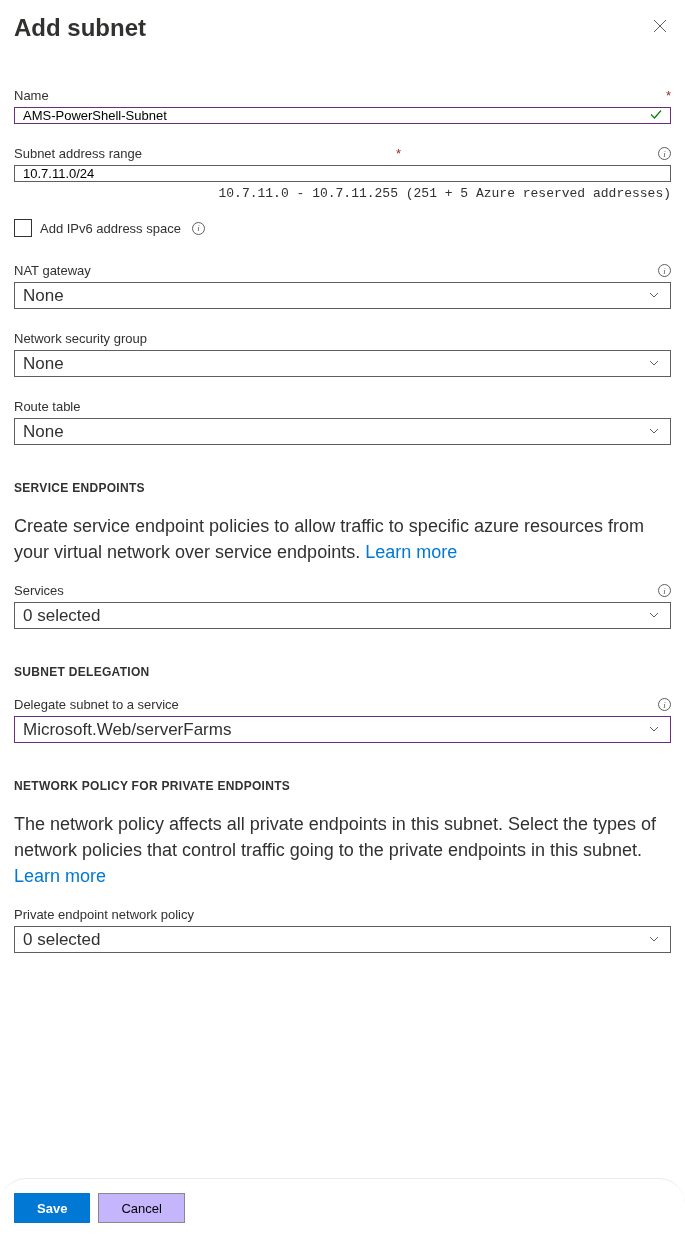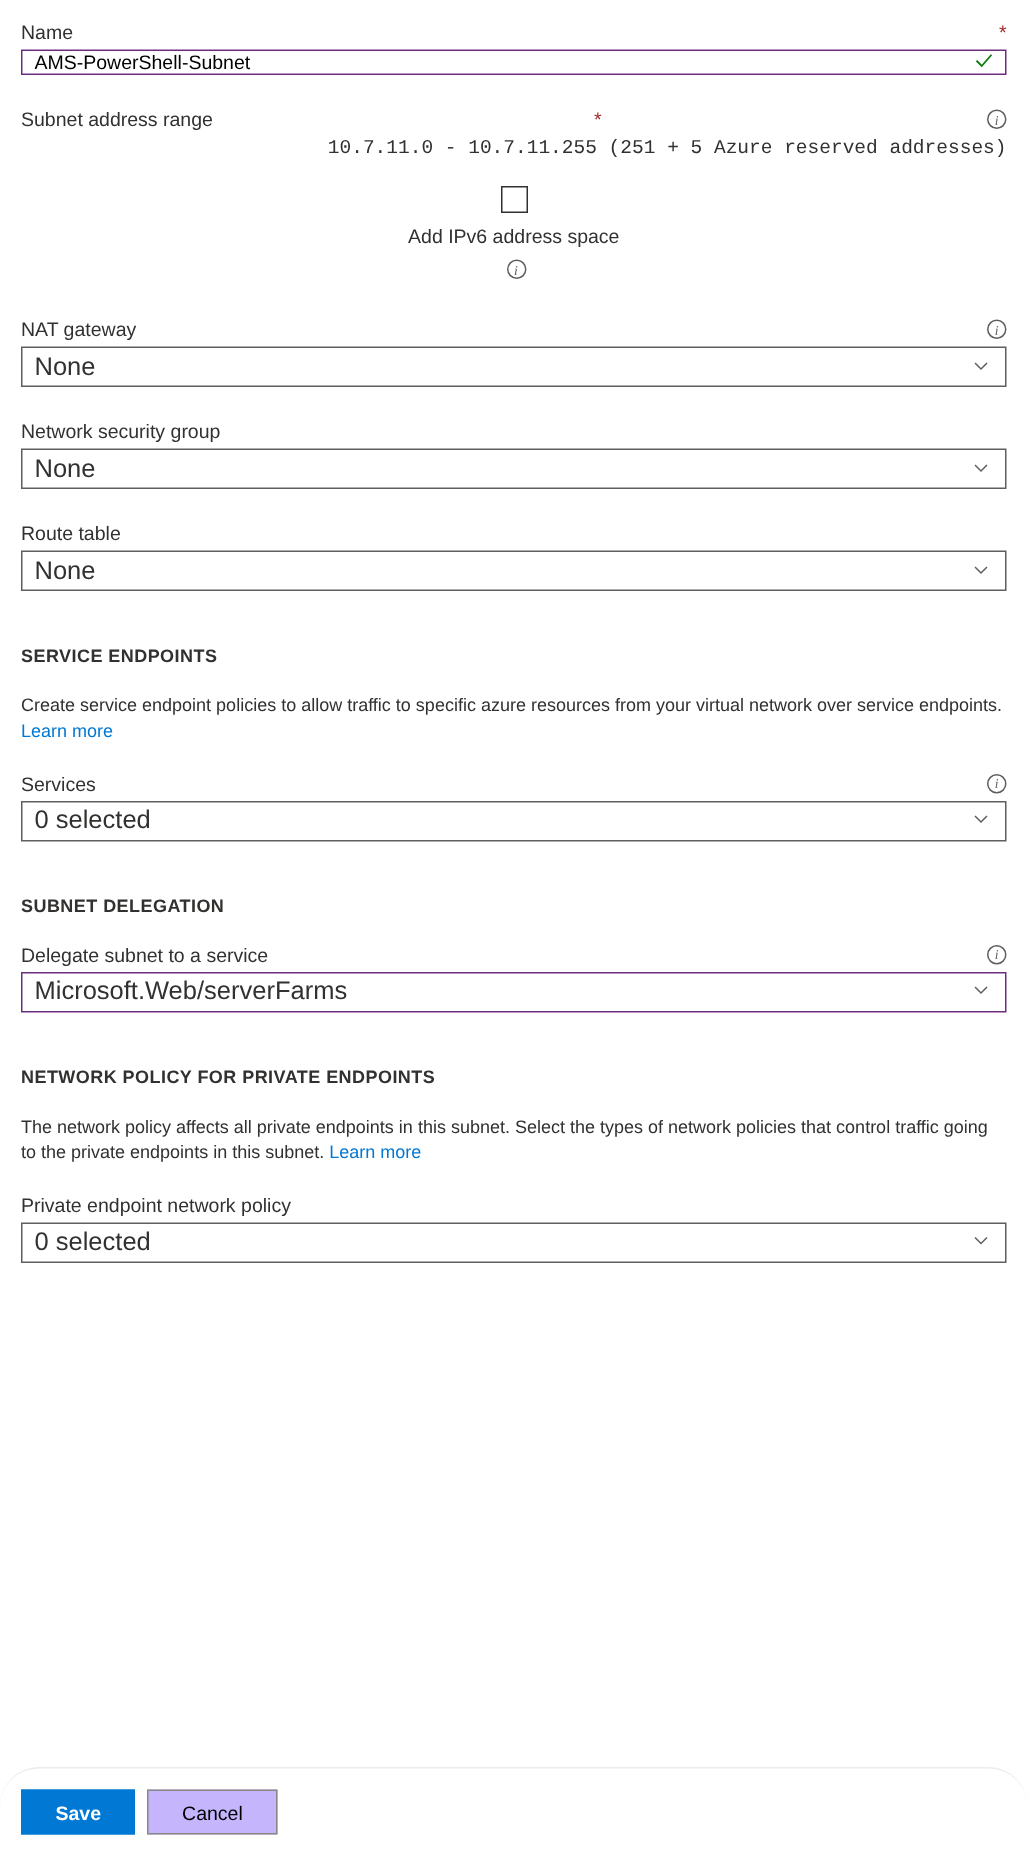--- a/index.html
+++ b/index.html
@@ -92,21 +92,20 @@
     font-size: 13px;
     color: #323130;
     margin-top: 4px;
     font-family: Liberation Mono, monospace;
   }
   .checkbox-row {
     display: flex;
     align-items: center;
     gap: 8px;
     margin-bottom: 26px;
-    flex-direction: column;
   }
   .checkbox {
     width: 18px;
     height: 18px;
     border: 1px solid #323130;
     background: #fff;
     cursor: pointer;
   }
   .dropdown {
     width: 100%;
@@ -132,21 +131,21 @@
   }
   .section-header {
     font-size: 12px;
     font-weight: 700;
     text-transform: uppercase;
     margin-top: 36px;
     margin-bottom: 18px;
     letter-spacing: 0.3px;
   }
   .section-desc {
-    font-size: 12px;
+    font-size: 18px;
     color: #323130;
     margin-bottom: 18px;
     line-height: 1.45;
   }
   .link {
     color: #0078d4;
     text-decoration: none;
     cursor: pointer;
   }
   .footer {
@@ -173,20 +172,28 @@
     background: #0078d4;
     border-color: #0078d4;
     color: #fff;
     font-weight: 600;
   }
 </style>
 </head>
 <body>
 
 <div class="panel">
+  <div class="header">
+    <div class="title">Add subnet</div>
+    <div class="close-btn">
+      <svg width="14" height="14" viewBox="0 0 14 14">
+          <path d="M1 1 L13 13 M13 1 L1 13" stroke="#605e5c" stroke-width="1" fill="none"></path>
+        </svg>
+    </div>
+  </div>
 
   <div class="field-group">
     <div class="label">
       <span>Name</span>
       <span class="required">*</span>
     </div>
     <div class="input-wrap">
       <input class="text-input valid" type="text" value="AMS-PowerShell-Subnet" style="">
       <span class="check-icon">
         <svg width="14" height="14" viewBox="0 0 14 14">
@@ -195,20 +202,23 @@
       </span>
     </div>
   </div>
 
   <div class="field-group" style="margin-bottom:18px;">
     <div class="label">
       <span>Subnet address range</span>
       <span class="required">*</span>
       <span class="info-icon">i</span>
     </div>
+    <div class="input-wrap">
+      <input class="text-input" type="text" value="10.7.11.0/24" style="">
+    </div>
     <div class="hint-text">10.7.11.0 - 10.7.11.255 (251 + 5 Azure reserved addresses)</div>
   </div>
 
   <div class="checkbox-row">
     <div class="checkbox"></div>
     <span>Add IPv6 address space</span>
     <span class="info-icon">i</span>
   </div>
 
   <div class="field-group">

